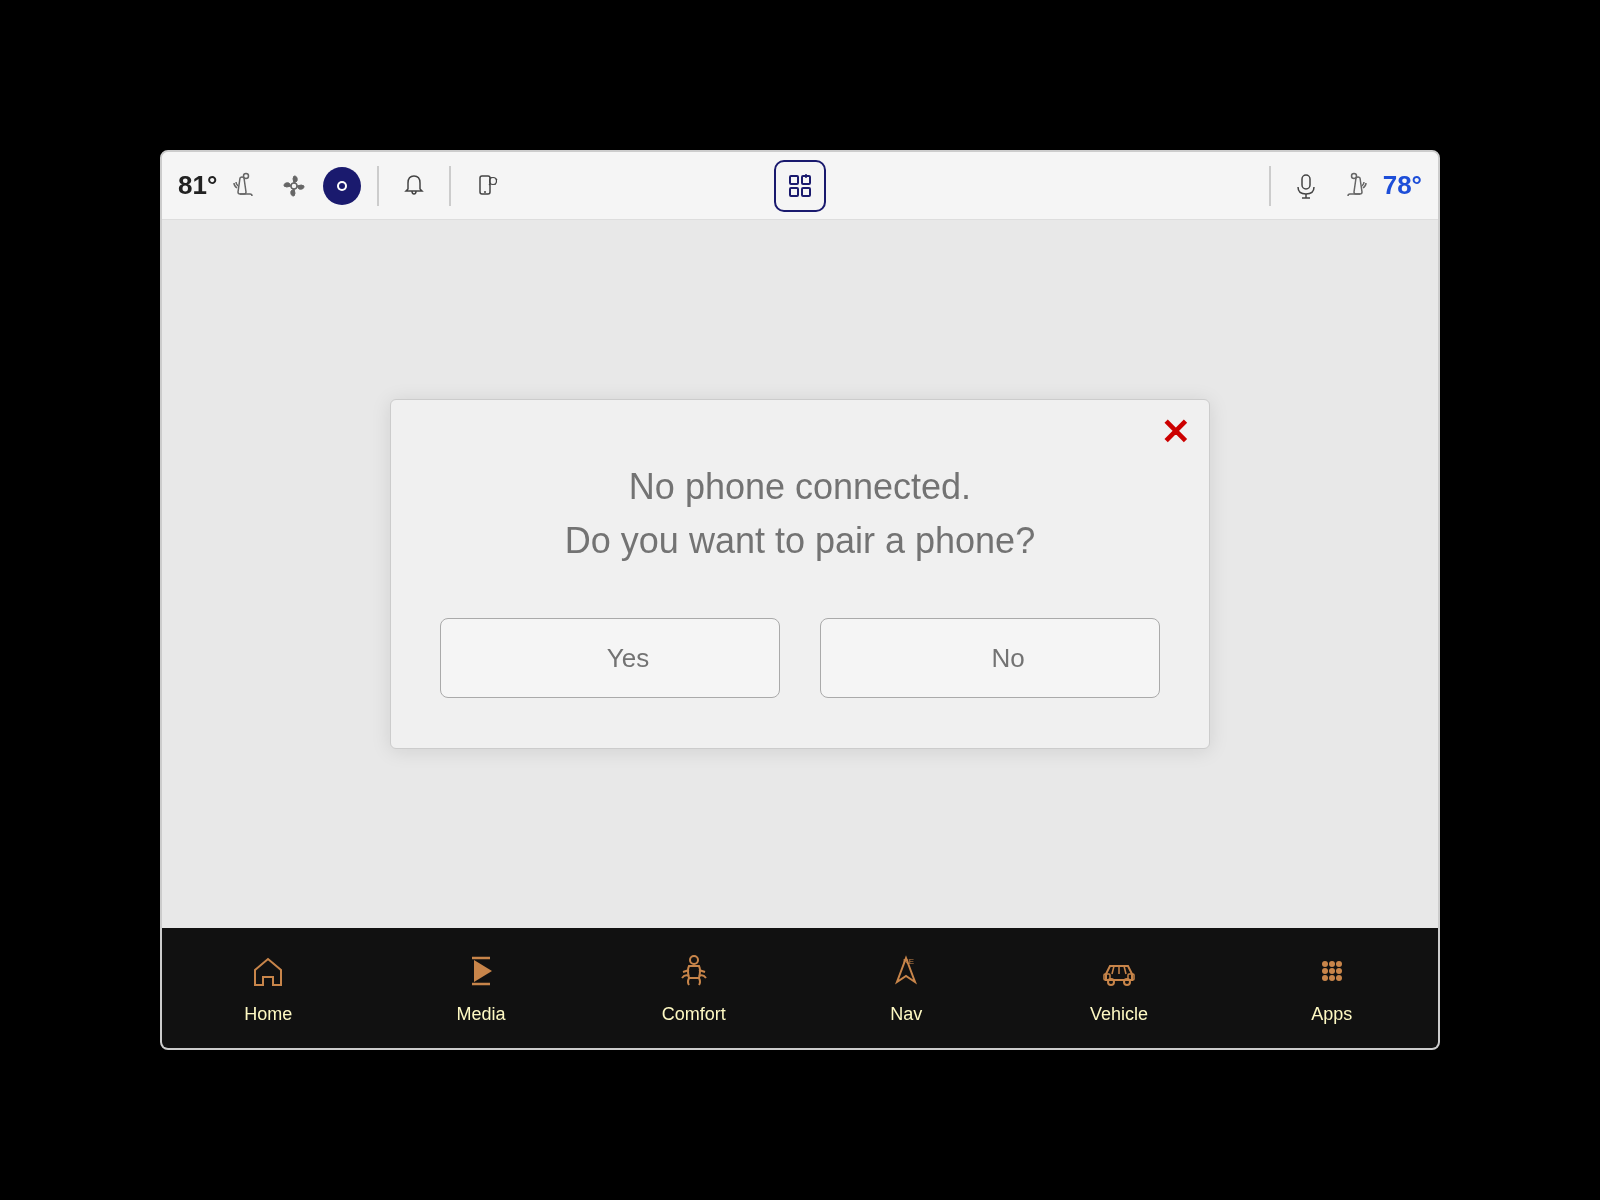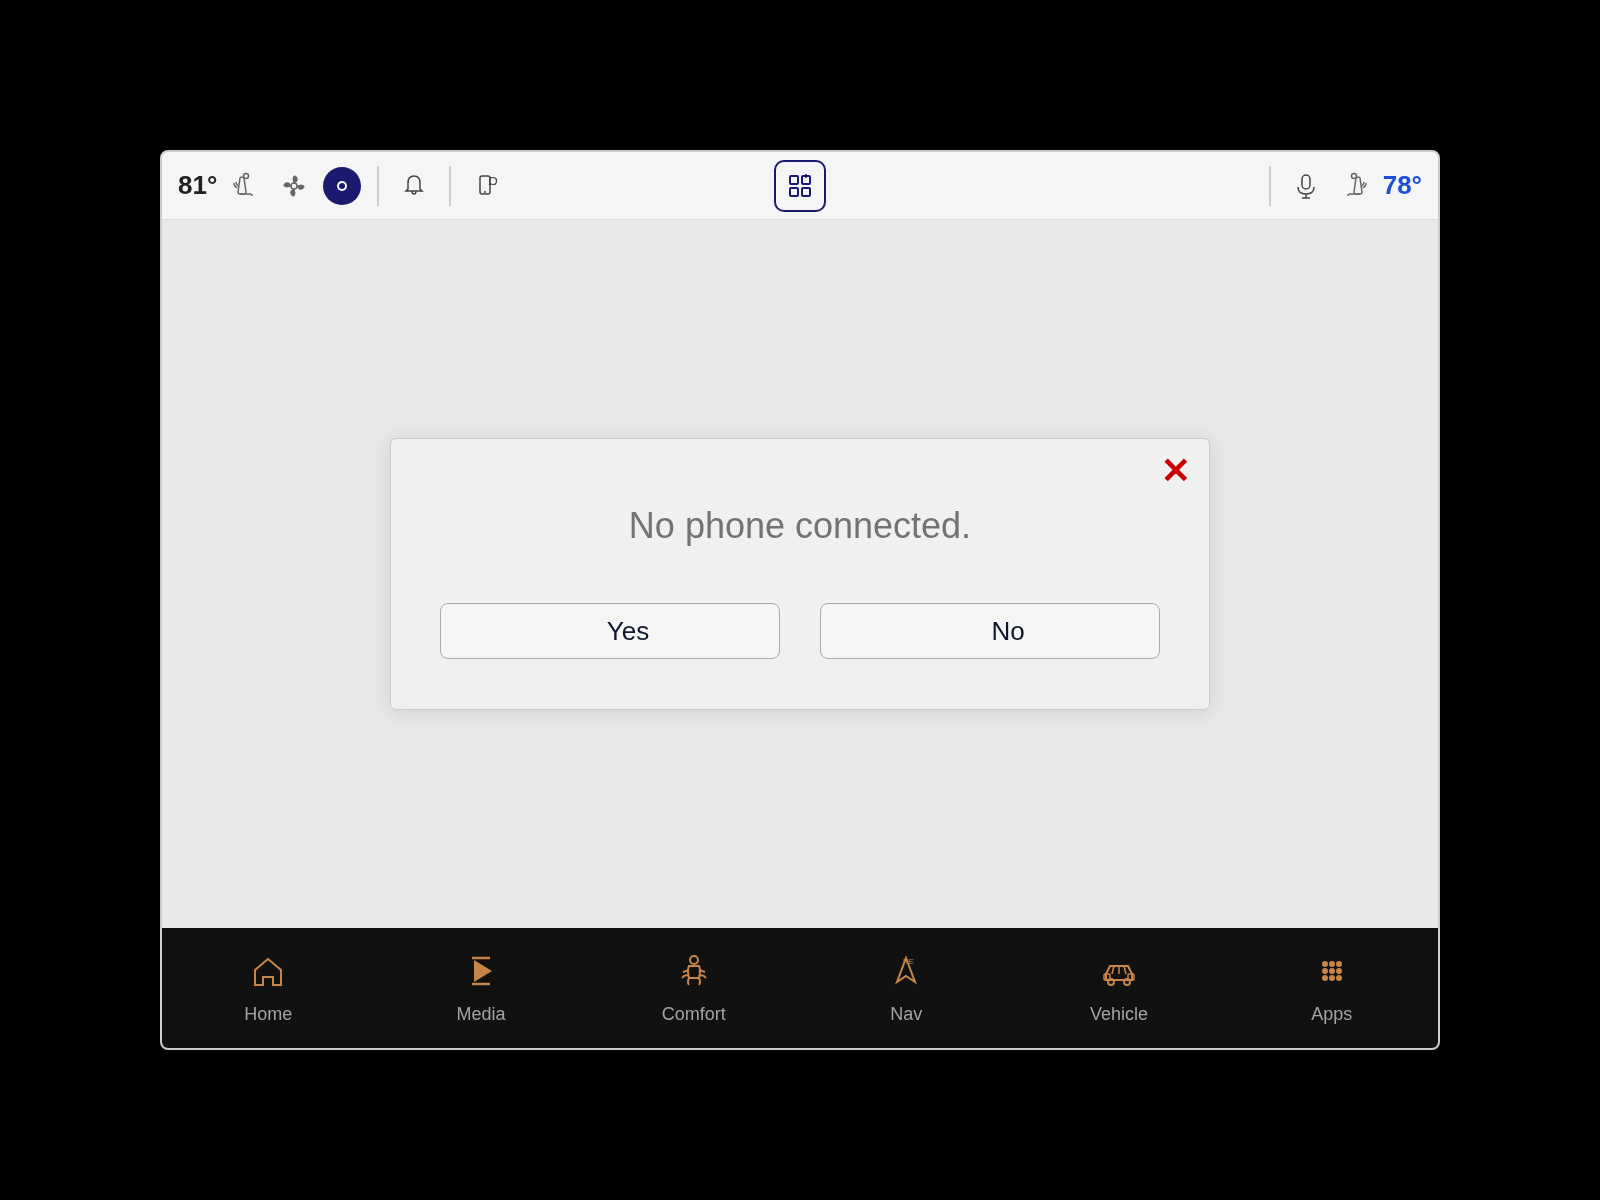--- a/index.html
+++ b/index.html
@@ -160,26 +160,26 @@
     }
     .dialog-buttons {
       display: flex;
       gap: 40px;
       width: 100%;
       justify-content: center;
     }
     .dialog-btn {
       flex: 1;
       max-width: 340px;
-      height: 56px;
+      height: 80px;
       border: 1.5px solid #aaa;
       border-radius: 8px;
       background: #f5f5f5;
       font-size: 26px;
-      color: #0f172a;
+      color: #737373;
       cursor: pointer;
       display: flex;
       align-items: center;
       justify-content: center;
       padding-left: 36px;
     }
 
     
     .bottom-nav {
       width: 100%;
@@ -192,21 +192,21 @@
     }
     .nav-item {
       display: flex;
       flex-direction: column;
       align-items: center;
       justify-content: center;
       gap: 6px;
       flex: 1;
       height: 100%;
       cursor: pointer;
-      color: #a3a3a3;
+      color: #fef9c3;
     }
     .nav-item.active {
       background: #1a2a4a;
       color: #fff;
     }
     .nav-item .nav-icon {
       font-size: 32px;
     }
     .nav-item .nav-label {
       font-size: 18px;
@@ -309,20 +309,21 @@
       <span class="status-temp-right">78°</span>
     </div>
   </div>
 
   <div class="main-area">
 
     <div class="dialog">
       <div class="dialog-close">✕</div>
       <div class="dialog-message">
         <div>No phone connected.</div>
+        <div>Do you want to pair a phone?</div>
       </div>
       <div class="dialog-buttons">
         <button class="dialog-btn">Yes</button>
         <button class="dialog-btn">No</button>
       </div>
     </div>
   </div>
 
   <div class="bottom-nav">
 

